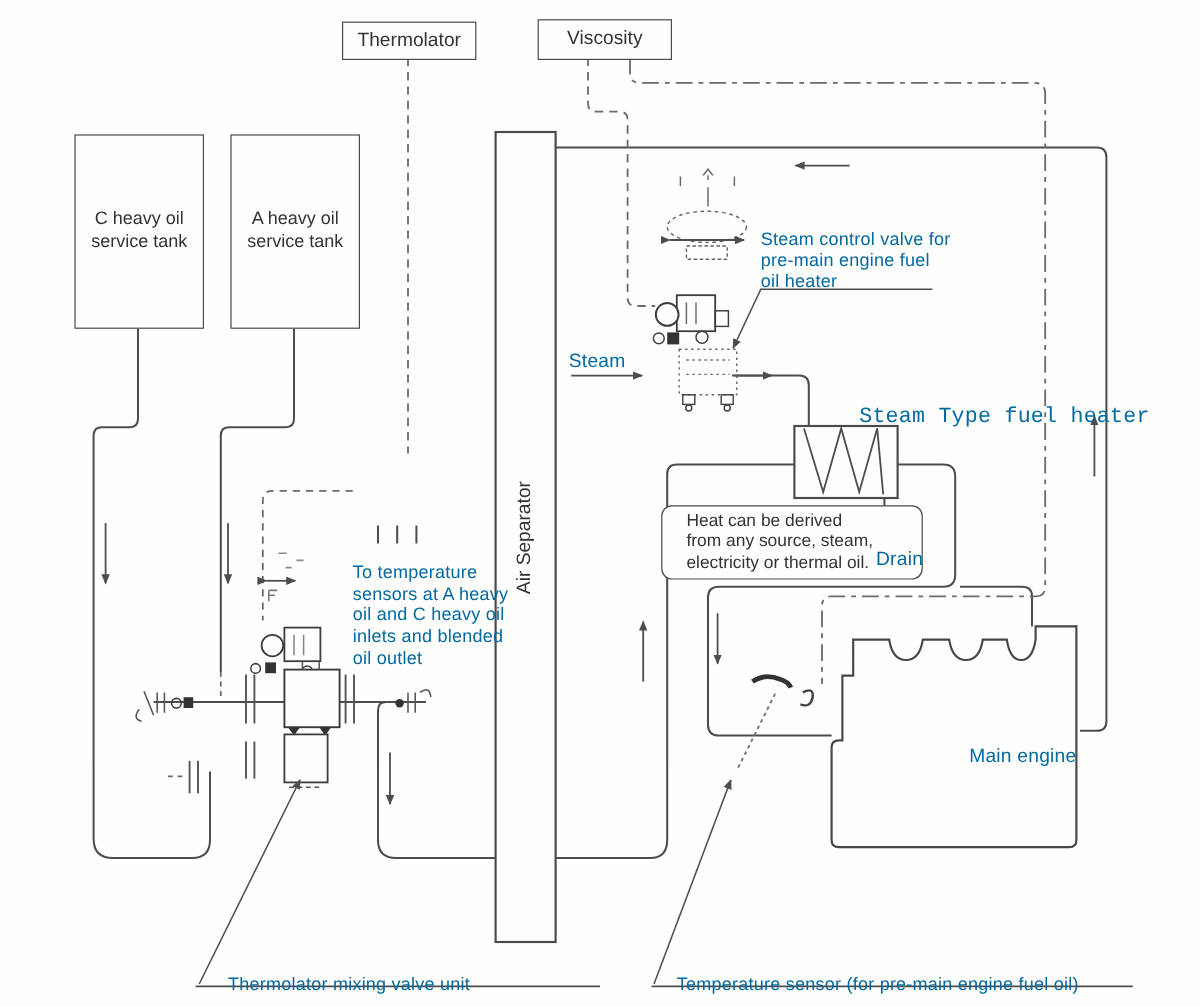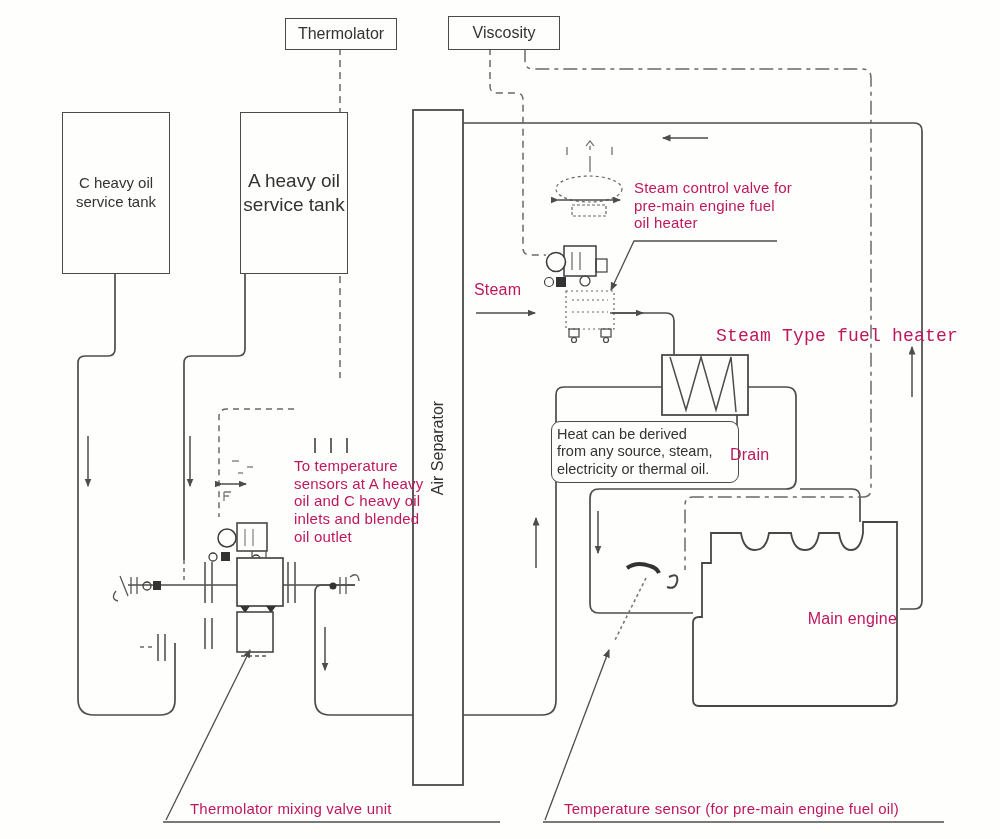--- a/index.html
+++ b/index.html
@@ -1,19 +1,19 @@
 <!DOCTYPE html>
 <html><head>
 <meta charset="utf-8">
 <style>
   html,body{margin:0;padding:0;background:#fff;}
   #stage{position:relative;width:1000px;height:839px;background:#fefefd;overflow:hidden;
          font-family:"Liberation Sans",sans-serif;color:#2e2e2e;}
   #linework{position:absolute;left:0;top:0;z-index:1;}
-  .lbl{position:absolute;z-index:2;white-space:pre-line;color:#be185d;letter-spacing:.2px;}
+  .lbl{position:absolute;z-index:2;white-space:pre-line;color:#0369a1;letter-spacing:.2px;margin-top:12px;}
   .boxlbl{position:absolute;z-index:2;display:flex;align-items:center;justify-content:center;
           text-align:center;border:1.6px solid #4a4a4a;background:#fefefd;color:#333;
           white-space:pre-line;}
   .rounded{border-radius:7px;}
   .vert-wrap{position:absolute;z-index:2;}
   .vert-wrap span{position:absolute;left:50%;top:50%;transform:translate(-50%,-50%) rotate(-90deg);
           white-space:nowrap;color:#333;}
 </style>
 </head>
 <body>
@@ -128,23 +128,23 @@
       <path marker-end="url(#ah)" d="M545,820 L609,650"></path>
       <path d="M163,822 H500"></path>
       <path d="M543,822 H944"></path>
     </g>
   </svg>
 
   <div class="boxlbl" style="left:285px;top:18px;width:110px;height:30px;font-size:16px;">Thermolator</div>
   <div class="boxlbl" style="left:448px;top:16px;width:110px;height:32px;font-size:16px;">Viscosity</div>
   <div class="boxlbl" style="left:62px;top:112px;width:106px;height:160px;font-size:15px;line-height:1.25;">C heavy oil
 service tank</div>
-  <div class="boxlbl" style="left:192px;top:112px;width:106px;height:160px;font-size:19px;line-height:1.25;margin-left:48px;">A heavy oil
+  <div class="boxlbl" style="left:192px;top:112px;width:106px;height:160px;font-size:15px;line-height:1.25;">A heavy oil
 service tank</div>
-  <div class="boxlbl" style="left:551px;top:421px;width:176px;height:60px;font-size:14.5px;line-height:1.2;border-radius:9px;justify-content:flex-start;text-align:left;padding:0 5px;">Heat can be derived
+  <div class="boxlbl" style="left:551px;top:421px;width:176px;height:60px;font-size:14.5px;line-height:1.2;border-radius:9px;justify-content:flex-start;text-align:left;padding:0 20px;">Heat can be derived
 from any source, steam,
 electricity or thermal oil.</div>
 
   <div class="vert-wrap" style="left:413px;top:110px;width:50px;height:675px;">
     <span style="font-size:16px;">Air Separator</span>
   </div>
 
   <div class="lbl" style="left:474px;top:281px;font-size:16px;">Steam</div>
   <div class="lbl" style="left:634px;top:179px;font-size:15px;line-height:1.18;">Steam control valve for
 pre-main engine fuel

